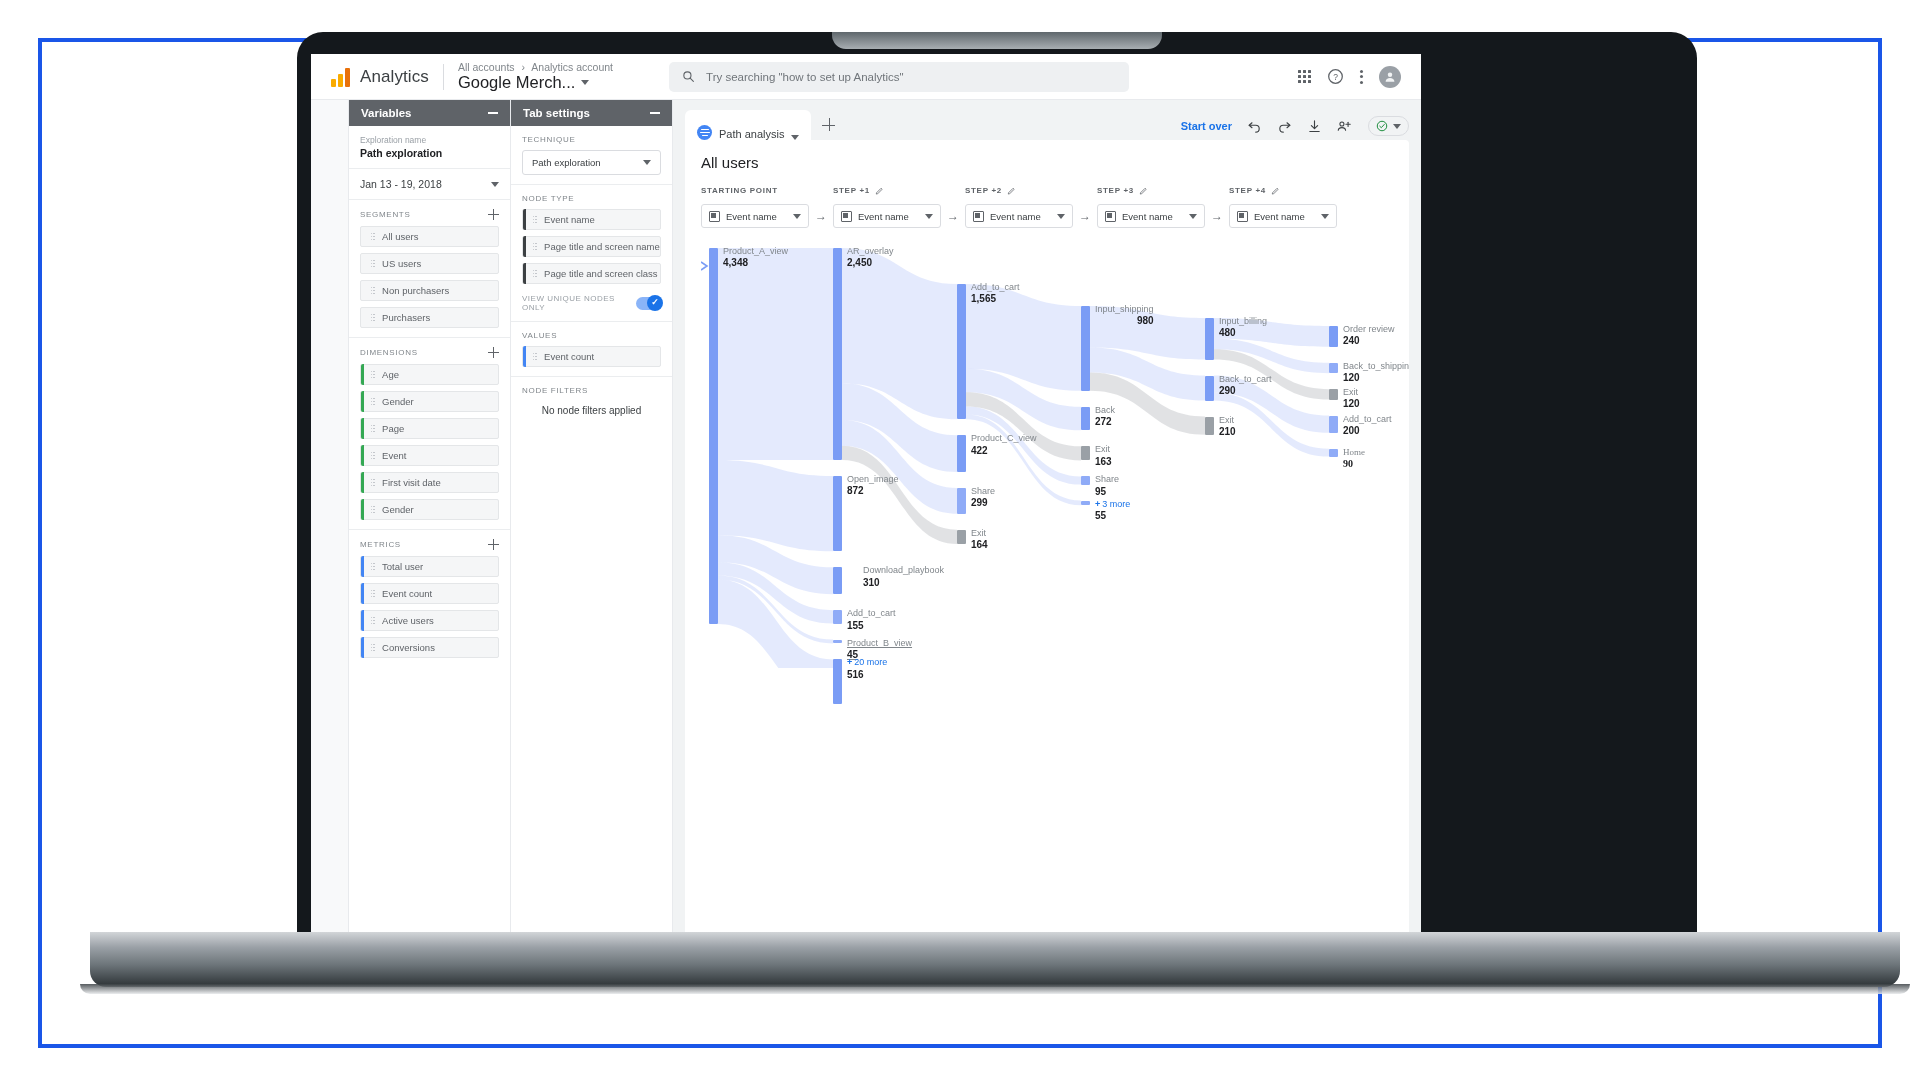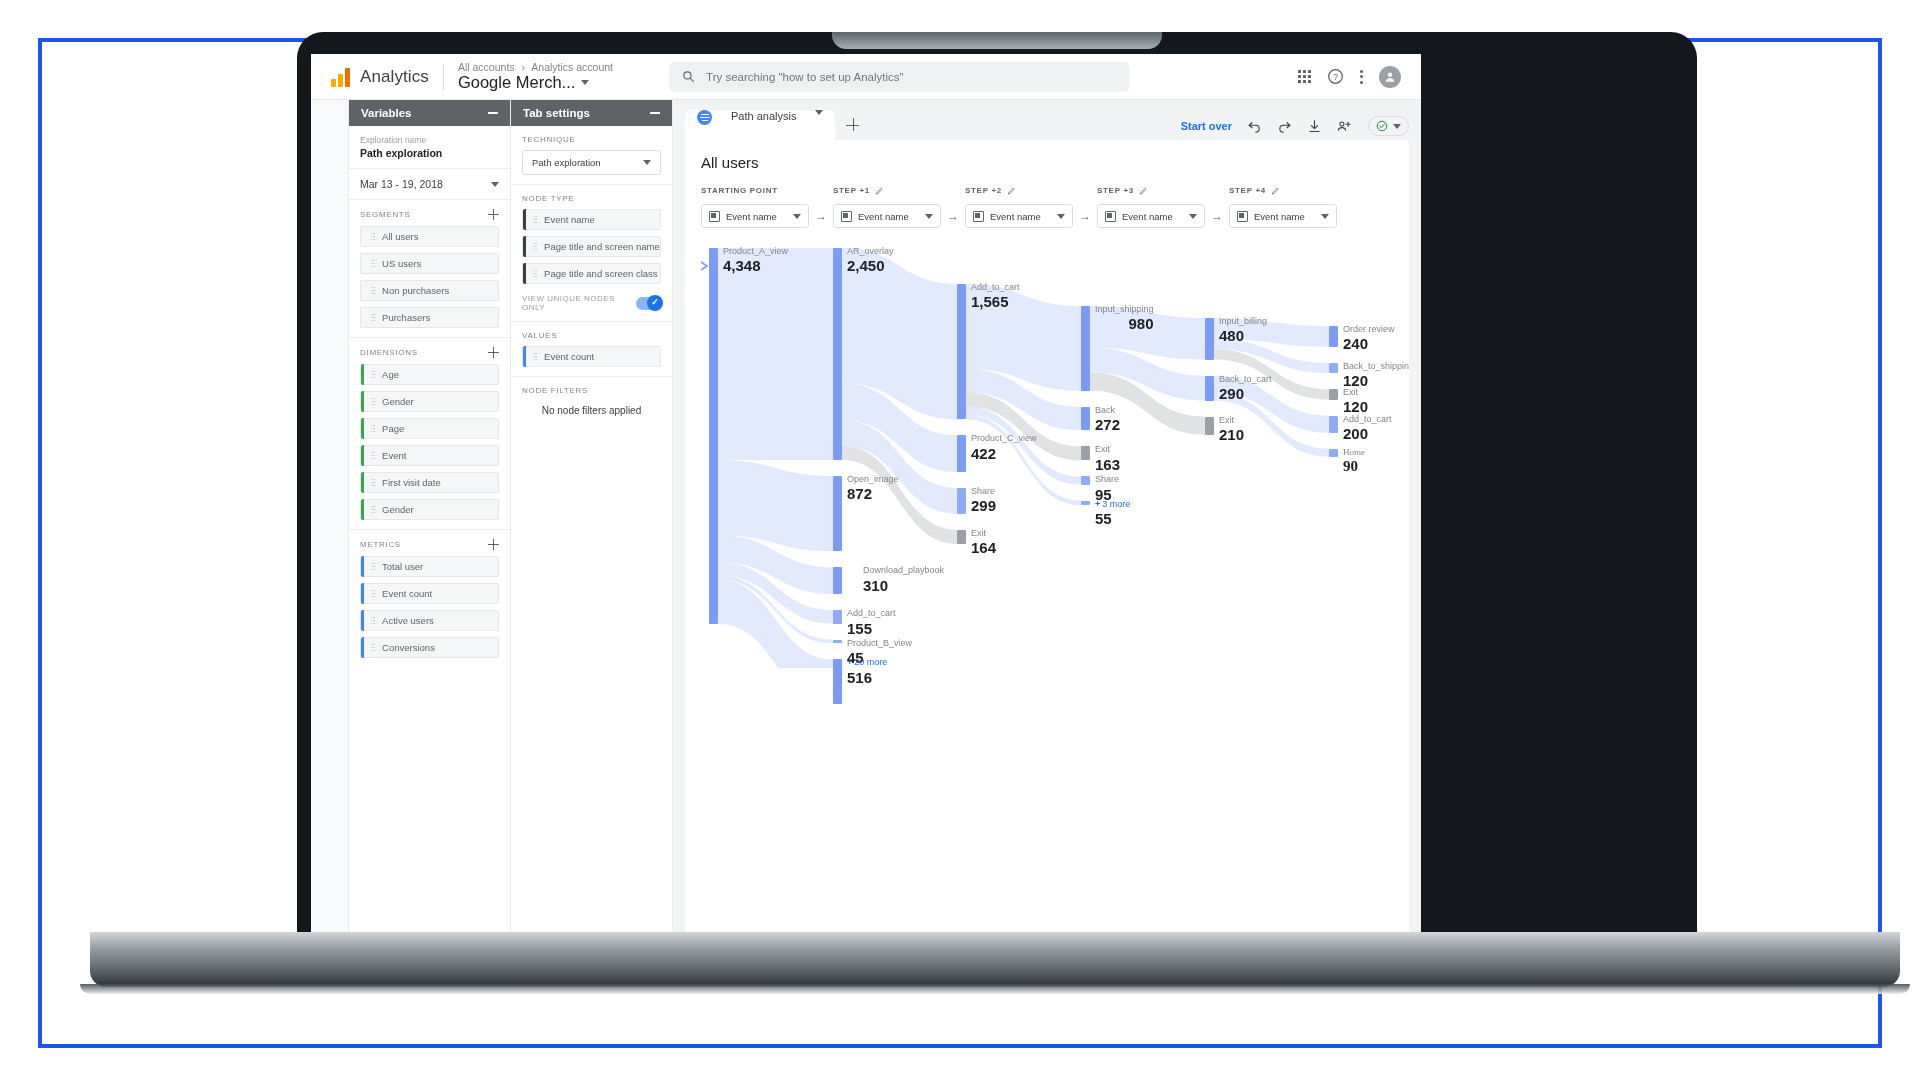--- a/index.html
+++ b/index.html
@@ -171,21 +171,21 @@
     background:#1a73e8;display:flex;align-items:center;justify-content:center;
     color:#fff;font-size:9px;line-height:1;
   }
   .nofilters { font-size:10px;color:#3c4043;text-align:center;padding-top:4px;}
 
   
   #main { flex:1; padding: 10px 12px 0 12px; display:flex; flex-direction:column; }
   .tabstrip { display:flex; align-items:flex-end; gap:2px; height:30px; }
   .tab {
     background:#fff; border-radius:6px 6px 0 0; height:30px;
-    display:flex;align-items:flex-start;gap:19px;padding:0 12px;
+    display:flex;align-items:flex-end;gap:7px;padding:0 12px;
     font-size:11px;color:#3c4043;
   }
   .tab-ic {
     width:15px;height:15px;border-radius:50%;background:#4285f4;
     display:flex;flex-direction:column;align-items:center;justify-content:center;gap:1.5px;
   }
   .tab-ic i{display:block;height:1.5px;background:#fff;border-radius:1px;}
   .tab-ic i:nth-child(1){width:8px;}
   .tab-ic i:nth-child(2){width:10px;}
   .tab-ic i:nth-child(3){width:6px;}
@@ -223,21 +223,21 @@
     content:"";position:absolute;left:1px;top:1px;width:5px;height:5px;
     background:#5f6368;
   }
   .sel .cv { margin-left:auto; }
   .arrow { align-self:center; color:#5f6368;font-size:12px;margin:0 6px; padding-top:18px;}
 
   
   #sankey { position:relative; margin-top:10px; height:430px; }
   #sankey svg { position:absolute; left:0; top:0; }
   .nlabel { position:absolute; font-size:9px; color:#80868b; white-space:nowrap; line-height:1.15;}
-  .nval { font-size:15px; color:#202124; font-weight:bold; display:block; margin-top:1px;}
+  .nval { font-size:10px; color:#202124; font-weight:bold; display:block; margin-top:1px;}
   .more { color:#1a73e8; }
   .morep { color:#1a73e8; font-weight:bold; margin-right:2px;}
 </style>
 </head>
 <body>
 
 <div id="frame">
 
   <div id="laptop-shell">
     <div id="laptop-screen">
@@ -309,21 +309,21 @@
             <span>Variables</span>
             <span class="minus"></span>
           </div>
 
           <div class="sect">
             <div class="lbl-sm">Exploration name</div>
             <div class="val-strong">Path exploration</div>
           </div>
 
           <div class="sect daterow">
-            <span>Mar 13 - 19, 2018</span>
+            <span>Jan 13 - 19, 2018</span>
             <span class="caret"></span>
           </div>
 
           <div class="sect">
             <div class="sect-title">
               <span>SEGMENTS</span>
               <span class="plus"></span>
             </div>
             <div id="segments-list">
                 <div class="chip">
@@ -761,21 +761,21 @@
                   <div class="nlabel" style="left:22px;top:8px;"><span>Product_A_view</span><span class="nval">4,348</span></div>
                   <div style="position:absolute;left:132px;top:10px;width:9px;height:211.92499999999998px;background:#7a9cf5;border-radius:1px;"></div>
                   <div class="nlabel" style="left:146px;top:8px;"><span>AR_overlay</span><span class="nval">2,450</span></div>
                   <div style="position:absolute;left:132px;top:237.92499999999998px;width:9px;height:75.428px;background:#7a9cf5;border-radius:1px;"></div>
                   <div class="nlabel" style="left:146px;top:235.92499999999998px;"><span>Open_image</span><span class="nval">872</span></div>
                   <div style="position:absolute;left:132px;top:329.35299999999995px;width:9px;height:26.814999999999998px;background:#7a9cf5;border-radius:1px;"></div>
                   <div class="nlabel" style="left:146px;top:327.35299999999995px;margin-left:16px;"><span>Download_playbook</span><span class="nval">310</span></div>
                   <div style="position:absolute;left:132px;top:372.16799999999995px;width:9px;height:13.407499999999999px;background:#8fabf7;border-radius:1px;"></div>
                   <div class="nlabel" style="left:146px;top:370.16799999999995px;"><span>Add_to_cart</span><span class="nval">155</span></div>
                   <div style="position:absolute;left:132px;top:401.5754999999999px;width:9px;height:3.8924999999999996px;background:#8fabf7;border-radius:1px;"></div>
-                  <div class="nlabel" style="left:146px;top:399.5754999999999px;"><span>Product_B_view</span><span class="nval">45</span></div>
+                  <div class="nlabel" style="left:146px;top:399.5754999999999px;text-decoration:underline;"><span>Product_B_view</span><span class="nval">45</span></div>
                   <div style="position:absolute;left:132px;top:421.4679999999999px;width:9px;height:44.63399999999999px;background:#7a9cf5;border-radius:1px;"></div>
                   <div class="nlabel" style="left:146px;top:419.4679999999999px;"><span class="morep">+</span><span class="more">20 more</span><span class="nval">516</span></div>
                   <div style="position:absolute;left:256px;top:46px;width:9px;height:135.3725px;background:#7a9cf5;border-radius:1px;"></div>
                   <div class="nlabel" style="left:270px;top:44px;"><span>Add_to_cart</span><span class="nval">1,565</span></div>
                   <div style="position:absolute;left:256px;top:197.3725px;width:9px;height:36.503px;background:#7a9cf5;border-radius:1px;"></div>
                   <div class="nlabel" style="left:270px;top:195.3725px;"><span>Product_C_view</span><span class="nval">422</span></div>
                   <div style="position:absolute;left:256px;top:249.8755px;width:9px;height:25.8635px;background:#8fabf7;border-radius:1px;"></div>
                   <div class="nlabel" style="left:270px;top:247.8755px;"><span>Share</span><span class="nval">299</span></div>
                   <div style="position:absolute;left:256px;top:291.739px;width:9px;height:14.185999999999998px;background:#9aa0a6;border-radius:1px;"></div>
                   <div class="nlabel" style="left:270px;top:289.739px;"><span>Exit</span><span class="nval">164</span></div>

